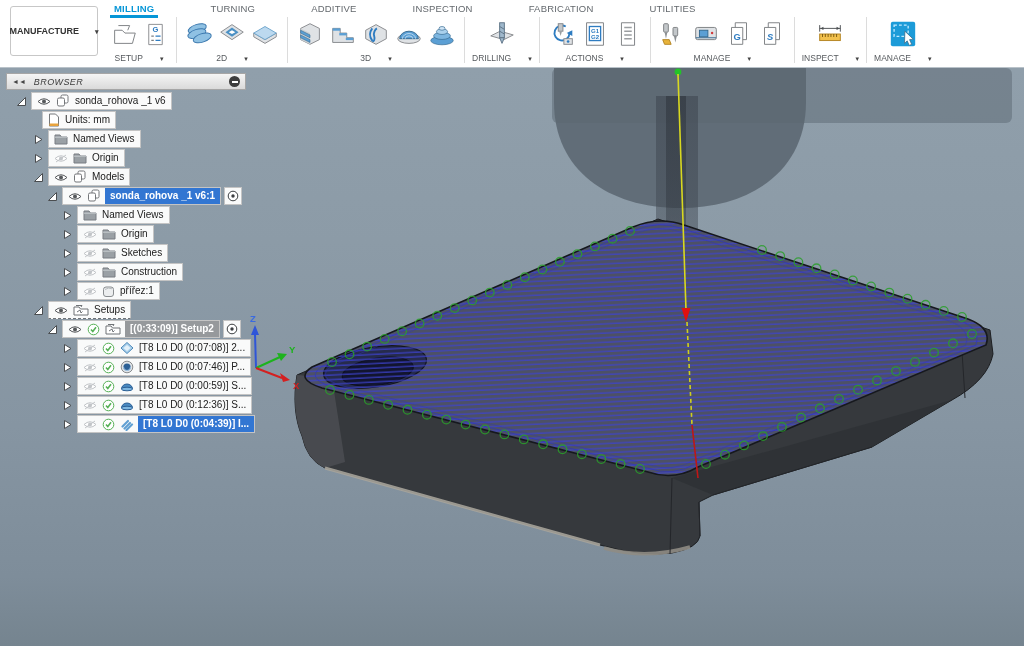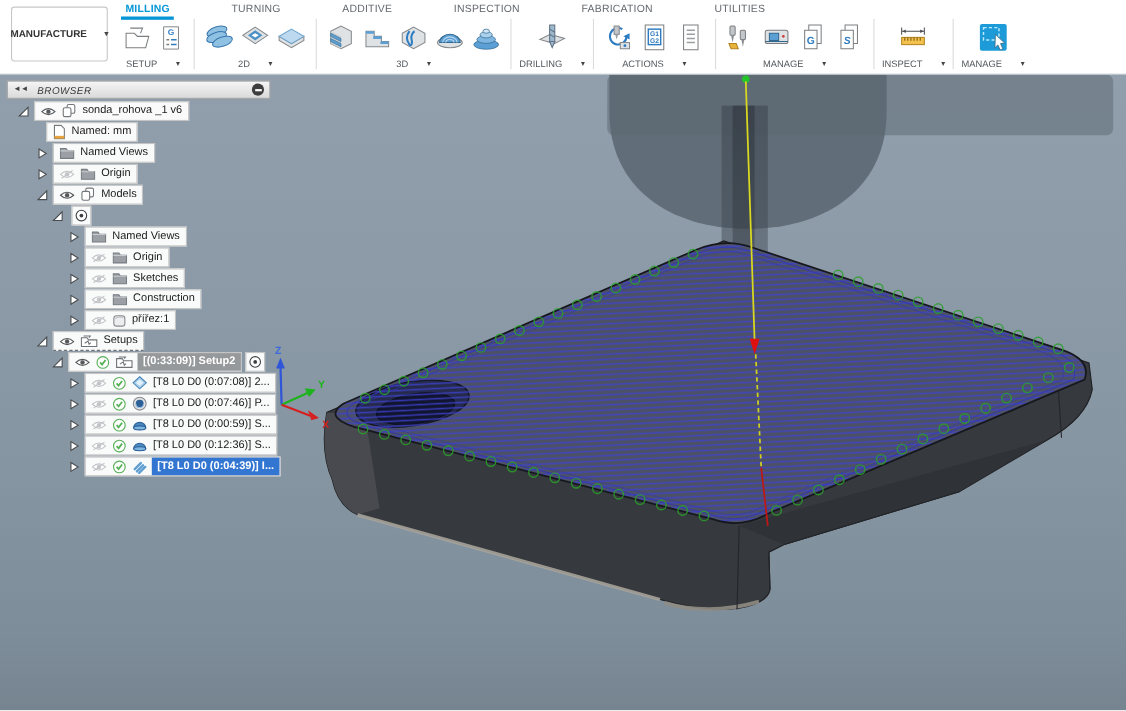--- a/index.html
+++ b/index.html
@@ -417,21 +417,21 @@
               <span class="lbl">sonda_rohova _1 v6</span>
             </span>
         </div>
 
         <div class="trow" style="margin-left:36px">
           <span class="chip">
               <svg class="icn" width="12" height="14" viewBox="0 0 12 14">
                 <path d="M1.5 1h6l3 3v9h-9z" fill="#fff" stroke="#74777a"></path>
                 <rect x="1.5" y="10.5" width="9" height="2.5" fill="#e8a33d"></rect>
               </svg>
-              <span class="lbl">Named: mm</span>
+              <span class="lbl">Units: mm</span>
             </span>
         </div>
 
         <div class="trow" style="margin-left:27px">
           <svg class="exp" viewBox="0 0 11 11">
               <path d="M2.5 1.5l6.5 4-6.5 4z" fill="#fff" stroke="#4a4d50"></path>
             </svg>
           <span class="chip">
               <svg class="icn" width="14" height="12" viewBox="0 0 14 12">
                 <path d="M1 2h5l1.5 2H13v7H1z" fill="#9aa0a5" stroke="#787d82"></path>
@@ -473,20 +473,31 @@
                 <rect x="1.5" y="4" width="7" height="8" rx="1.5" fill="#fff" stroke="#74777a"></rect>
               </svg>
               <span class="lbl">Models</span>
             </span>
         </div>
 
         <div class="trow" style="margin-left:41px">
           <svg class="exp" viewBox="0 0 11 11">
               <path d="M1.5 9.5H9.5V1.5Z" fill="#fff" stroke="#4a4d50"></path>
             </svg>
+          <span class="chip">
+              <svg class="icn" width="14" height="9" viewBox="0 0 14 9">
+                <path d="M1 4.5Q7 -1 13 4.5Q7 10 1 4.5Z" fill="#fff" stroke="#56595c"></path>
+                <circle cx="7" cy="4.5" r="2" fill="#56595c"></circle>
+              </svg>
+              <svg class="icn" width="14" height="14" viewBox="0 0 14 14">
+                <path d="M5 4V2.5A1.5 1.5 0 0 1 6.5 1h4A1.5 1.5 0 0 1 12 2.5v5A1.5 1.5 0 0 1 10.5 9H8.5" fill="#fff" stroke="#74777a"></path>
+                <rect x="1.5" y="4" width="7" height="8" rx="1.5" fill="#fff" stroke="#74777a"></rect>
+              </svg>
+              <span class="lbl sel-blue">sonda_rohova _1 v6:1</span>
+            </span>
           <span class="tchip">
               <svg width="12" height="12" viewBox="0 0 12 12">
                 <circle cx="6" cy="6" r="4.8" fill="#fff" stroke="#3c3f42"></circle>
                 <circle cx="6" cy="6" r="1.7" fill="#3c3f42"></circle>
               </svg>
             </span>
         </div>
 
         <div class="trow" style="margin-left:56px">
           <svg class="exp" viewBox="0 0 11 11">

